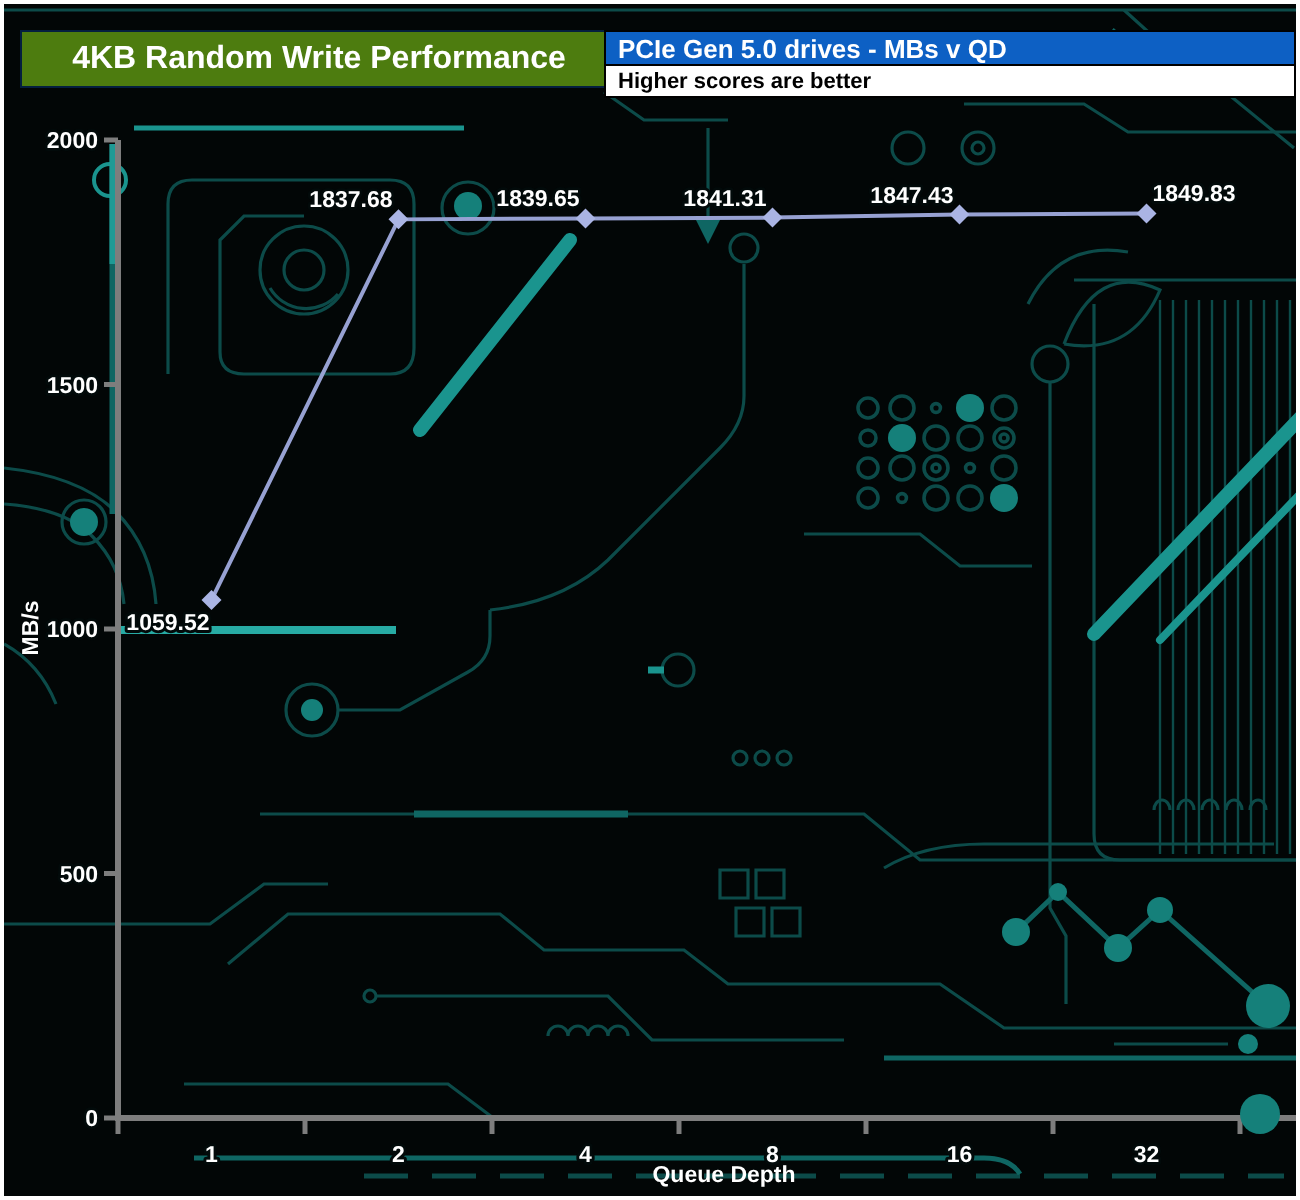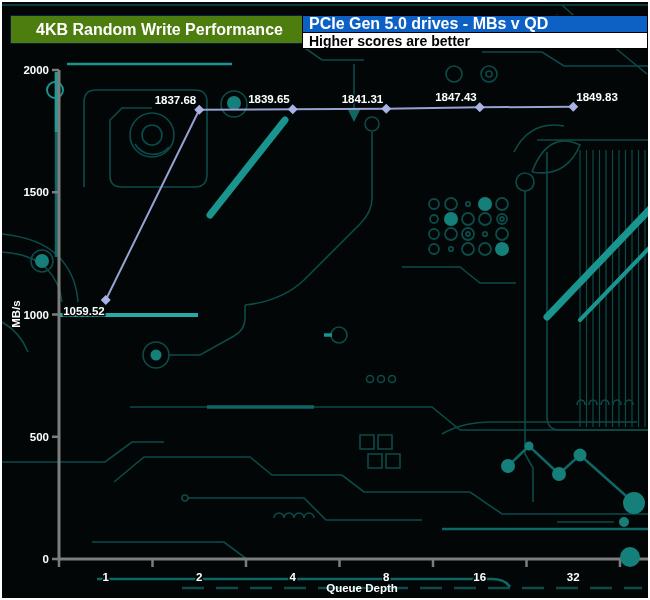--- a/index.html
+++ b/index.html
@@ -15,25 +15,25 @@
     display:flex;align-items:center;justify-content:center;
     color:#fff;font-size:16px;font-weight:700;z-index:5;
     border:1px solid #041f3f;box-sizing:border-box;
   }
   .legend-box{
     position:absolute;left:300px;top:13px;width:346px;height:34px;
     border:1px solid #000;box-sizing:border-box;z-index:5;background:#000;
   }
   .legend-row1{
     height:17px;display:flex;align-items:center;padding-left:6px;
-    color:#fff;font-size:16px;font-weight:700;border-bottom:1px solid #000;box-sizing:border-box;
+    color:#fff;font-size:13px;font-weight:700;border-bottom:1px solid #000;box-sizing:border-box;
   }
   .legend-row2{
     height:15px;display:flex;align-items:center;padding-left:6px;
-    background:#fff;color:#000;font-size:14px;font-weight:700;
+    background:#fff;color:#000;font-size:11px;font-weight:700;
   }
   .axis-title{
     position:absolute;color:#fff;font-size:11.5px;font-weight:700;z-index:4;
     white-space:nowrap;
   }
   #ylabel{left:14px;top:312px;transform:translate(-50%,-50%) rotate(-90deg);}
   #xlabel{left:337px;top:586px;transform:translate(-50%,-50%);margin-left:23px;}
   .chart-text{
     font:700 11.5px "Liberation Sans",sans-serif;fill:#ffffff;
     paint-order:stroke;stroke:#020a0a;stroke-width:3px;stroke-linejoin:round;

